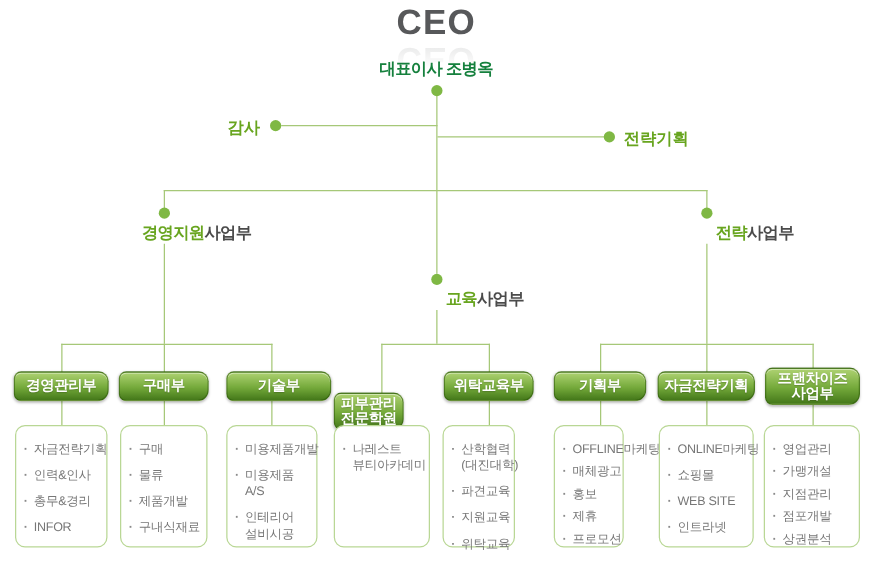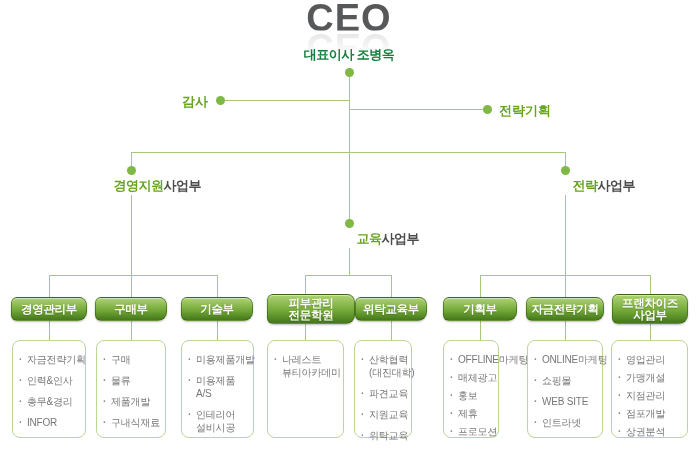--- a/index.html
+++ b/index.html
@@ -5,21 +5,21 @@
   * { margin:0; padding:0; box-sizing:border-box; }
   html,body { background:#fff; }
   body { font-family:"Liberation Sans","DejaVu Sans",sans-serif; }
   .canvas { position:relative; width:700px; height:450px; background:#fff; overflow:hidden; }
 
   .line { position:absolute; background:#a6c878; z-index:1; }
   .dot  { position:absolute; width:9px; height:9px; border-radius:50%; background:#7fb844; z-index:3; }
 
   
   .ceo-block { position:absolute; left:249px; top:1px; width:200px; text-align:center; }
-  .ceo-title { font-size:38px; font-weight:bold; color:#57585a; letter-spacing:1px; line-height:34px; }
+  .ceo-title { font-size:28px; font-weight:bold; color:#57585a; letter-spacing:1px; line-height:34px; }
   .ceo-mirror { position:absolute; left:0; top:29px; width:100%; transform:scaleY(-1);
                 opacity:.30; color:#57585a; }
   .ceo-fade { position:absolute; left:0; top:30px; width:100%; height:32px; z-index:1;
               background:linear-gradient(to bottom, rgba(255,255,255,.45) 0%, #ffffff 78%); }
   .ceo-name { position:absolute; left:249px; top:46px; width:200px; text-align:center;
               font-size:13px; font-weight:bold; color:#15803d; letter-spacing:-0.5px; z-index:2; }
 
   
   .staff-label { position:absolute; font-size:13px; font-weight:bold; color:#68a51f; z-index:2; }
 
@@ -96,22 +96,22 @@
   </div>
   <div class="div-label" style="left:495px;top:177px;">
     <span class="g">전략</span><span>사업부</span>
   </div>
   <div class="div-label" style="left:279px;top:230px;">
     <span class="g">교육</span><span>사업부</span>
   </div>
 
   <div class="dept" style="left:11px;width:76px;">경영관리부</div>
   <div class="dept" style="left:95px;width:72px;">구매부</div>
-  <div class="dept" style="left:181px;width:72px;">기술부</div>
-  <div class="dept two" style="left:267px;width:88px;">피부관리 전문학원</div>
+  <div class="dept" style="left:181px;width:84px;">기술부</div>
+  <div class="dept two" style="left:267px;width:56px;margin-top:20px;">피부관리 전문학원</div>
   <div class="dept" style="left:355px;width:72px;">위탁교육부</div>
   <div class="dept" style="left:443px;width:74px;">기획부</div>
   <div class="dept" style="left:526px;width:78px;">자금전략기획</div>
   <div class="dept two" style="left:612px;width:76px;">프랜차이즈 사업부</div>
 
   <div class="list" style="left:12px;width:74px;">
     <ul>
       <li>자금전략기획</li>
       <li>인력&amp;인사</li>
       <li>총무&amp;경리</li>

